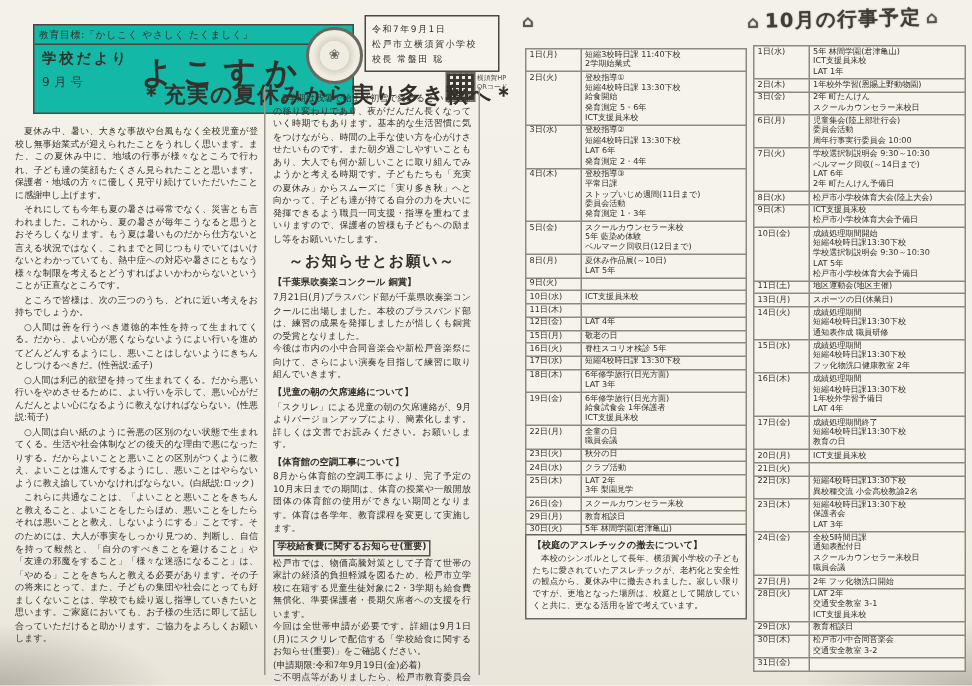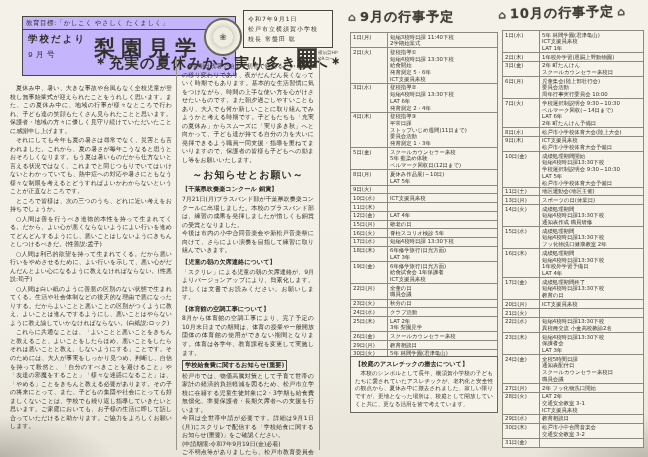--- a/index.html
+++ b/index.html
@@ -7,26 +7,26 @@
     width:648px;height:457px;overflow:hidden;position:relative;
     font-family:"DejaVu Sans","Liberation Sans",sans-serif;
     color:#33312c;
     background:
       radial-gradient(160px 60px at 0% 100%, rgba(90,85,75,.35), transparent 70%),
       radial-gradient(160px 60px at 100% 100%, rgba(90,85,75,.3), transparent 70%),
       linear-gradient(180deg,#f4f1e8 0%,#f2efe6 70%,#e9e5da 100%);
   }
   .abs{position:absolute;}
   
-  .masthead{left:22px;top:16px;width:212px;height:58px;border:1.5px solid #4b473f;background:#c4b5fd;}
+  .masthead{left:22px;top:16px;width:212px;height:58px;border:1.5px solid #4b473f;background:#14b8a6;}
   .motto{border-bottom:1px solid #4b473f;font-size:6.5px;padding:1.5px 3px;letter-spacing:.5px;white-space:nowrap;}
   .mast-row{display:flex;align-items:flex-end;padding:3px 5px 2px 5px;gap:8px;}
   .mast-left{display:flex;flex-direction:column;}
   .tayori{font-size:9.5px;font-weight:bold;letter-spacing:2px;white-space:nowrap;}
-  .gogo{font-size:8px;letter-spacing:3px;margin-top:3px;font-family:Liberation Mono, monospace;}
+  .gogo{font-size:8px;letter-spacing:3px;margin-top:3px;}
   .big-title{font-size:21px;font-weight:bold;letter-spacing:6px;white-space:nowrap;line-height:1;padding-bottom:1px;}
   .emblem{left:204px;top:18px;width:34px;height:34px;border:2px solid #6a675e;border-radius:50%;
     background:radial-gradient(circle at 50% 50%, #efece1 40%, #d9d4c4 41%, #efece1 60%);
     display:flex;align-items:center;justify-content:center;font-size:9px;color:#6a675e;}
   .datebox{left:243px;top:10px;width:90px;height:38px;border:1px solid #4b473f;background:#f6f3ea;
     display:flex;flex-direction:column;justify-content:center;gap:1px;padding:2px 4px;box-sizing:border-box;}
   .datebox div{font-size:6px;letter-spacing:1px;white-space:nowrap;}
   .qr{left:298px;top:49px;width:18px;height:18px;
     background:
       repeating-linear-gradient(0deg,#3c3a33 0 2px,transparent 2px 4px),
@@ -67,21 +67,21 @@
 </head>
 <body>
 
 <div class="abs masthead">
   <div class="motto">教育目標:「かしこく やさしく たくましく」</div>
   <div class="mast-row">
     <div class="mast-left">
       <span class="tayori">学校だより</span>
       <span class="gogo">9月号</span>
     </div>
-    <div class="big-title">梨園見学</div>
+    <div class="big-title">よこすか</div>
   </div>
 </div>
 
 <div class="abs emblem">
   <span>❀</span>
 </div>
 
 <div class="abs datebox">
   <div>令和7年9月1日</div>
   <div>松戸市立横須賀小学校</div>
@@ -130,21 +130,20 @@
         <div class="sec-body">松戸市では、物価高騰対策として子育て世帯の家計の経済的負担軽減を図るため、松戸市立学校に在籍する児童生徒対象に2・3学期も給食費無償化、準要保護者・長期欠席者への支援を行います。
 今回は全世帯申請が必要です。詳細は9月1日(月)にスクリレで配信する「学校給食に関するお知らせ(重要)」をご確認ください。
 (申請期限:令和7年9月19日(金)必着)
 ご不明点等がありましたら、松戸市教育委員会 学校財務課 学校給食担当室にお問合せください。(電話 047-366-7463)</div>
       </div>
     </div>
 </div>
 
 <div class="abs sched-title t-sep">
   <span class="mini-icon">⌂</span>
-  <span>9月の行事予定</span>
 </div>
 <div class="abs sep-table">
   <table class="sched">
     <tbody>
 
         <tr>
           <td class="d">1日(月)</td>
           <td class="e">短縮3校時日課 11:40下校
 2学期始業式</td>
         </tr>

